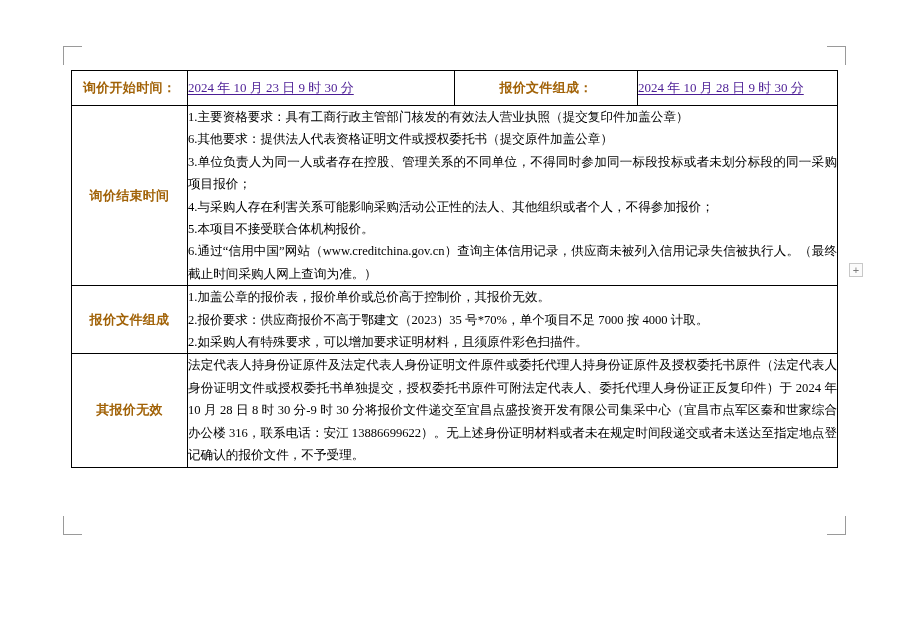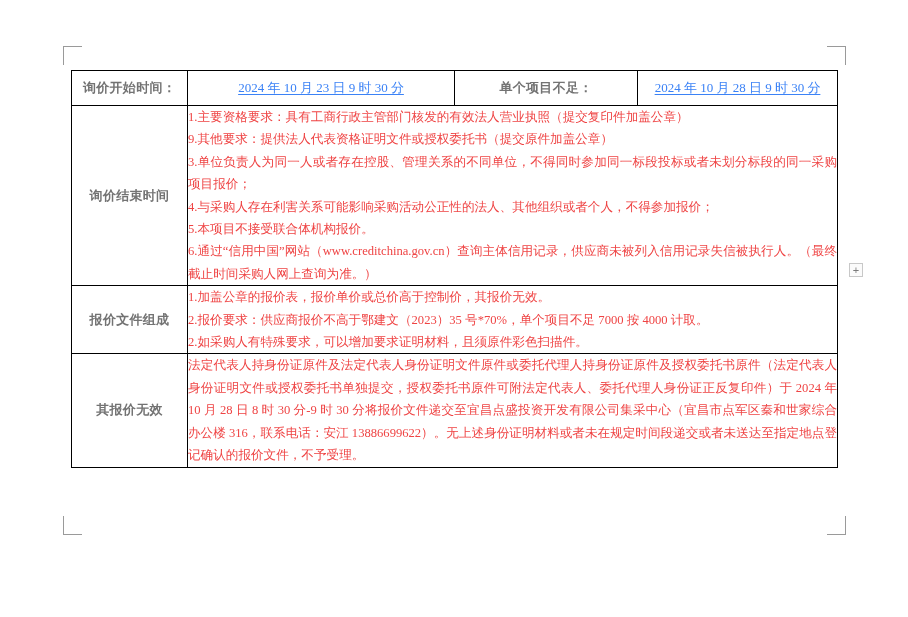--- a/index.html
+++ b/index.html
@@ -42,42 +42,41 @@
   .doc-table td {
     border: 1px solid #000000;
     vertical-align: middle;
     padding: 0;
   }
 
   .label-cell {
     text-align: center;
     font-weight: bold;
     font-size: 13px;
-    color: #737373;
+    color: #a16207;
     letter-spacing: 0.3px;
   }
   .time-label {
     height: 34px;
   }
   .time-value {
-    text-align: center;
     font-size: 13px;
-    color: #3b82f6;
+    color: #4c1d95;
     height: 34px;
   }
   .u {
     text-decoration: underline;
     text-underline-offset: 2px;
   }
 
   .body-cell {
     padding: 7px 9px 9px 9px;
     font-size: 12.6px;
     line-height: 1.78;
-    color: #ef4444;
+    color: #000000;
     text-align: justify;
   }
   .body-cell p {
     margin: 0;
   }
 
   .sidebar-plus {
     position: absolute;
     left: 849px;
     top: 263px;
@@ -107,29 +106,29 @@
     <colgroup>
       <col style="width:116px">
       <col style="width:267px">
       <col style="width:183px">
       <col style="width:200px">
     </colgroup>
     <tbody>
       <tr>
         <td class="label-cell time-label">询价开始时间：</td>
         <td class="time-value"><span class="u">2024 年 10 月 23 日 9 时 30 分</span></td>
-        <td class="label-cell time-label">单个项目不足：</td>
+        <td class="label-cell time-label">报价文件组成：</td>
         <td class="time-value"><span class="u">2024 年 10 月 28 日 9 时 30 分</span></td>
       </tr>
 
       <tr>
         <td class="label-cell">询价结束时间</td>
         <td class="body-cell" colspan="3">
           <p>1.主要资格要求：具有工商行政主管部门核发的有效法人营业执照（提交复印件加盖公章）</p>
-          <p>9.其他要求：提供法人代表资格证明文件或授权委托书（提交原件加盖公章）</p>
+          <p>6.其他要求：提供法人代表资格证明文件或授权委托书（提交原件加盖公章）</p>
           <p>3.单位负责人为同一人或者存在控股、管理关系的不同单位，不得同时参加同一标段投标或者未划分标段的同一采购项目报价；</p>
           <p>4.与采购人存在利害关系可能影响采购活动公正性的法人、其他组织或者个人，不得参加报价；</p>
           <p>5.本项目不接受联合体机构报价。</p>
           <p>6.通过“信用中国”网站（www.creditchina.gov.cn）查询主体信用记录，供应商未被列入信用记录失信被执行人。（最终截止时间采购人网上查询为准。）</p>
         </td>
       </tr>
 
       <tr>
         <td class="label-cell">报价文件组成</td>
         <td class="body-cell" colspan="3">

